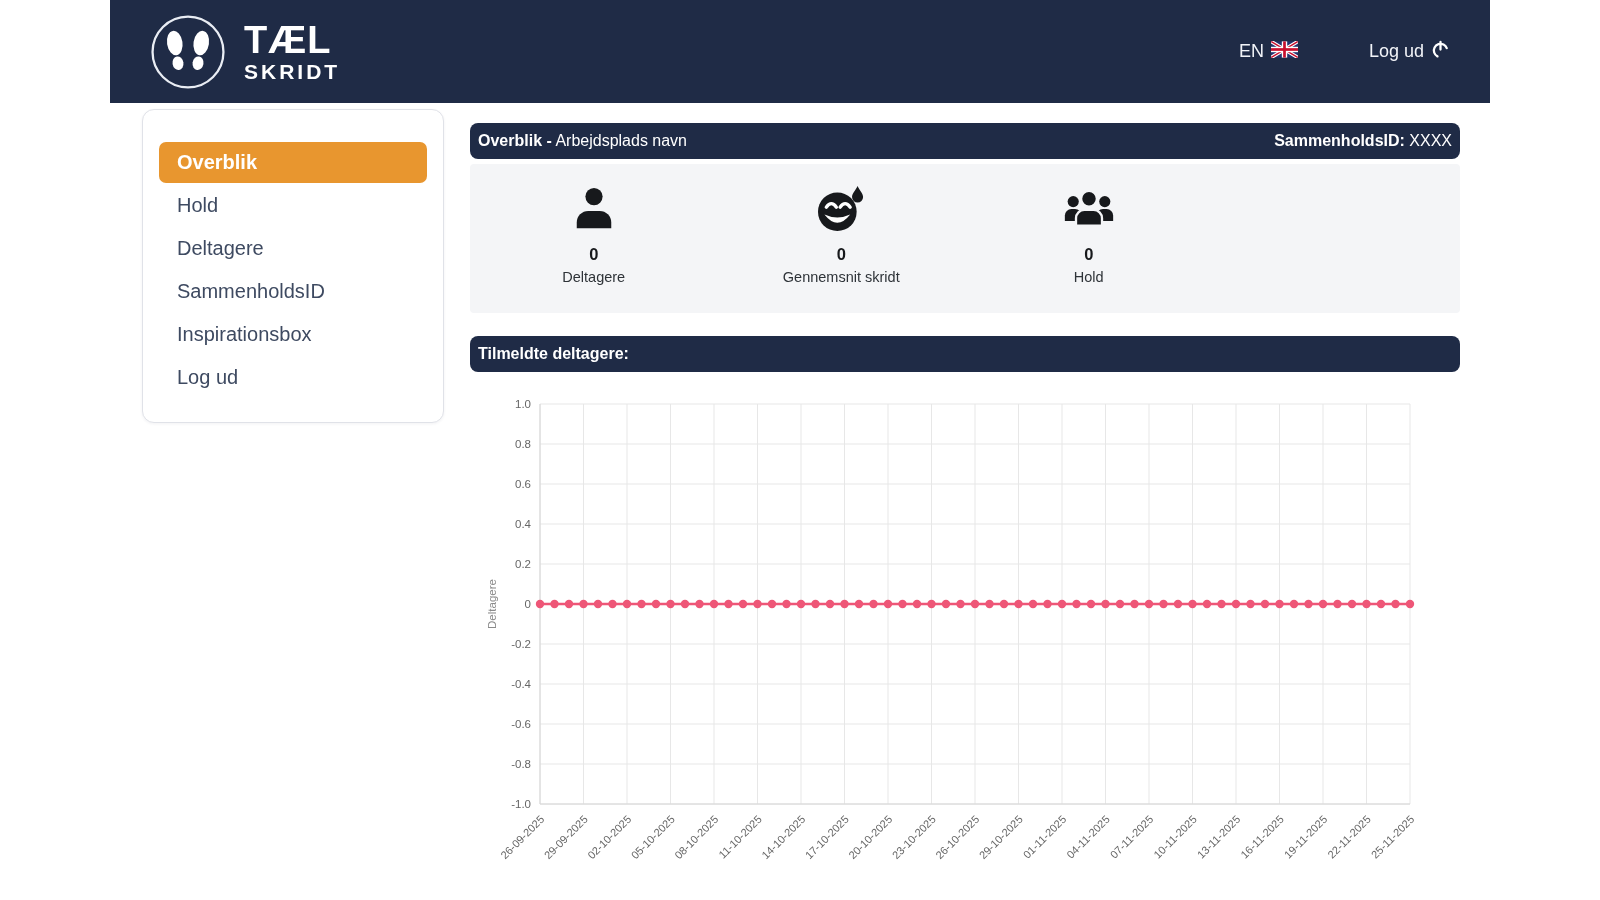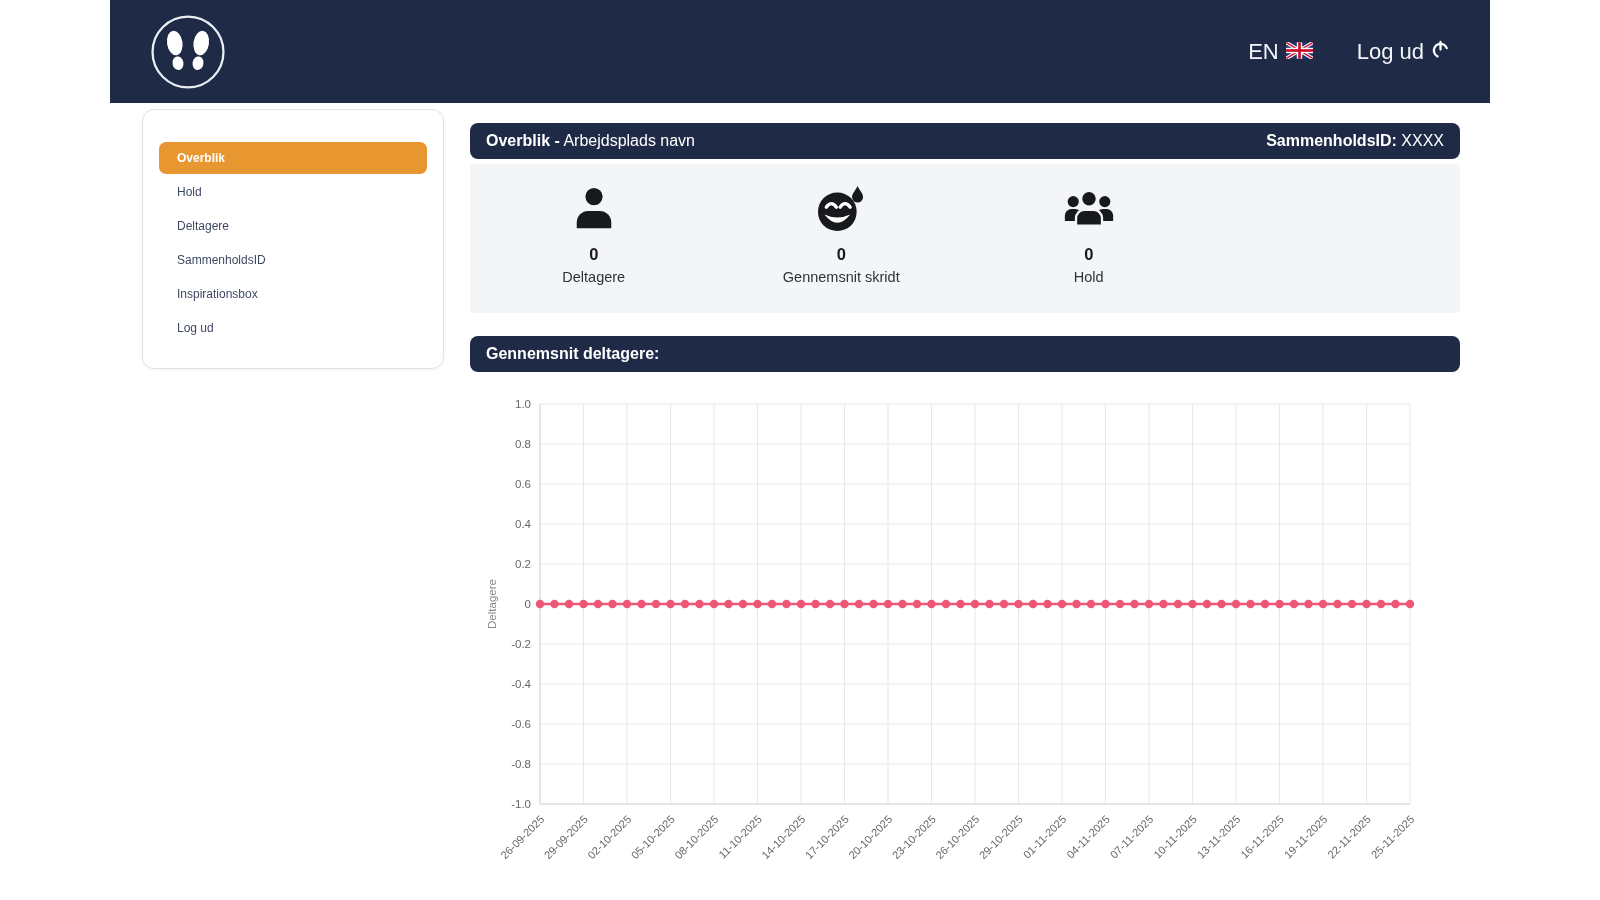--- a/index.html
+++ b/index.html
@@ -13,47 +13,47 @@
     justify-content: space-between; padding: 0 40px 0 38px;
   }
   .brand { display: flex; align-items: center; gap: 16px; }
   .brand-badge { width: 80px; height: 80px; flex: 0 0 auto; }
   .brand-text { color: #ffffff; line-height: 1; }
   .brand-line1 { font-size: 38px; font-weight: 800; letter-spacing: 1px; }
   .brand-line2 { font-size: 21px; font-weight: 700; letter-spacing: 3px; margin-top: 2px; }
   .topbar-right { display: flex; align-items: center; gap: 44px; }
   .lang-switch, .logout-link {
     display: flex; align-items: center; gap: 7px; color: #f2f4f8;
-    font-size: 22px; cursor: pointer;
+    font-size: 18px; cursor: pointer; margin-left: 27px;
   }
   .flag { width: 27px; height: 17px; border-radius: 1px; }
   
   .content { display: flex; align-items: flex-start; padding: 20px 30px 0 32px; gap: 26px; }
   
   .sidebar { width: 302px; flex: 0 0 auto; position: relative; }
   .sidebar-header {
     position: relative; z-index: 2; background: #1f2b46; color: #ffffff;
     font-weight: 700; font-size: 17px; border-radius: 9px; padding: 11px 18px;
   }
   .sidebar-card {
     background: #ffffff; border: 1px solid #e0e2e8; border-radius: 12px;
     margin-top: -14px; padding: 30px 16px 22px 16px;
     box-shadow: 0 1px 3px rgba(30,40,70,.06);
   }
   .menu-item {
-    font-size: 12px; color: #3e4a61; font-weight: 500;
+    font-size: 20px; color: #3e4a61; font-weight: 500;
     padding: 9px 18px; margin: 2px 0; border-radius: 7px; cursor: pointer;
   }
   .menu-item.active { background: #e8962f; color: #ffffff; font-weight: 700; }
   
   .main { flex: 1 1 auto; min-width: 0; }
   .bar {
     background: #1f2b46; color: #ffffff; border-radius: 8px;
     display: flex; align-items: center; justify-content: space-between;
-    padding: 9px 16px; font-size: 16px;
+    padding: 9px 8px; font-size: 16px;
   }
   .bar b { font-weight: 700; }
   .bar .soft { font-weight: 400; }
   
   .stats {
     margin-top: 5px; background: #f4f5f7; border-radius: 4px;
     display: grid; grid-template-columns: repeat(4, 1fr);
     padding: 20px 0 28px 0;
   }
   .stat { display: flex; flex-direction: column; align-items: center; }
@@ -81,20 +81,24 @@
               <ellipse cx="0" cy="-10" rx="8.5" ry="13.5"></ellipse>
               <ellipse cx="0" cy="12.5" rx="6" ry="7.5"></ellipse>
             </g>
             <g transform="translate(57,44) rotate(9)">
               <ellipse cx="0" cy="-10" rx="8.5" ry="13.5"></ellipse>
               <ellipse cx="0" cy="12.5" rx="6" ry="7.5"></ellipse>
             </g>
           </g>
         </svg>
       </div>
+      <div class="brand-text">
+        <div class="brand-line1">TÆL</div>
+        <div class="brand-line2">SKRIDT</div>
+      </div>
     </div>
 
     <div class="topbar-right">
       <div class="lang-switch">
         <span>EN</span>
         <span>
           <svg class="flag" viewBox="0 0 30 18">
             <rect width="30" height="18" fill="#22346f"></rect>
             <path d="M0 0 L30 18 M30 0 L0 18" stroke="#ffffff" stroke-width="4"></path>
             <path d="M0 0 L30 18 M30 0 L0 18" stroke="#c8102e" stroke-width="1.6"></path>
@@ -183,21 +187,21 @@
                 <path d="M23 23 h10 a9 9 0 0 1 9 9 v8 h-28 v-8 a9 9 0 0 1 9 -9 z" stroke="#f4f5f7" stroke-width="2.5"></path>
               </g>
             </svg>
           </div>
           <div class="stat-value">0</div>
           <div class="stat-label">Hold</div>
         </div>
       </section>
 
       <div class="bar section-bar">
-        <b>Gennemsnit deltagere:</b>
+        <b>Tilmeldte deltagere:</b>
       </div>
 
       <div class="chart-wrap">
           <svg viewBox="0 0 982 505" width="982" height="505">
             <line x1="70" y1="20" x2="70" y2="420" stroke="#e7e7e7" stroke-width="1"></line>
             <text x="75" y="436" fill="#666666" font-size="11" text-anchor="end" transform="rotate(-45 75 436)" font-family="Liberation Sans, sans-serif">26-09-2025</text>
             <line x1="113.5" y1="20" x2="113.5" y2="420" stroke="#e7e7e7" stroke-width="1"></line>
             <text x="118.5" y="436" fill="#666666" font-size="11" text-anchor="end" transform="rotate(-45 118.5 436)" font-family="Liberation Sans, sans-serif">29-09-2025</text>
             <line x1="157" y1="20" x2="157" y2="420" stroke="#e7e7e7" stroke-width="1"></line>
             <text x="162" y="436" fill="#666666" font-size="11" text-anchor="end" transform="rotate(-45 162 436)" font-family="Liberation Sans, sans-serif">02-10-2025</text>

